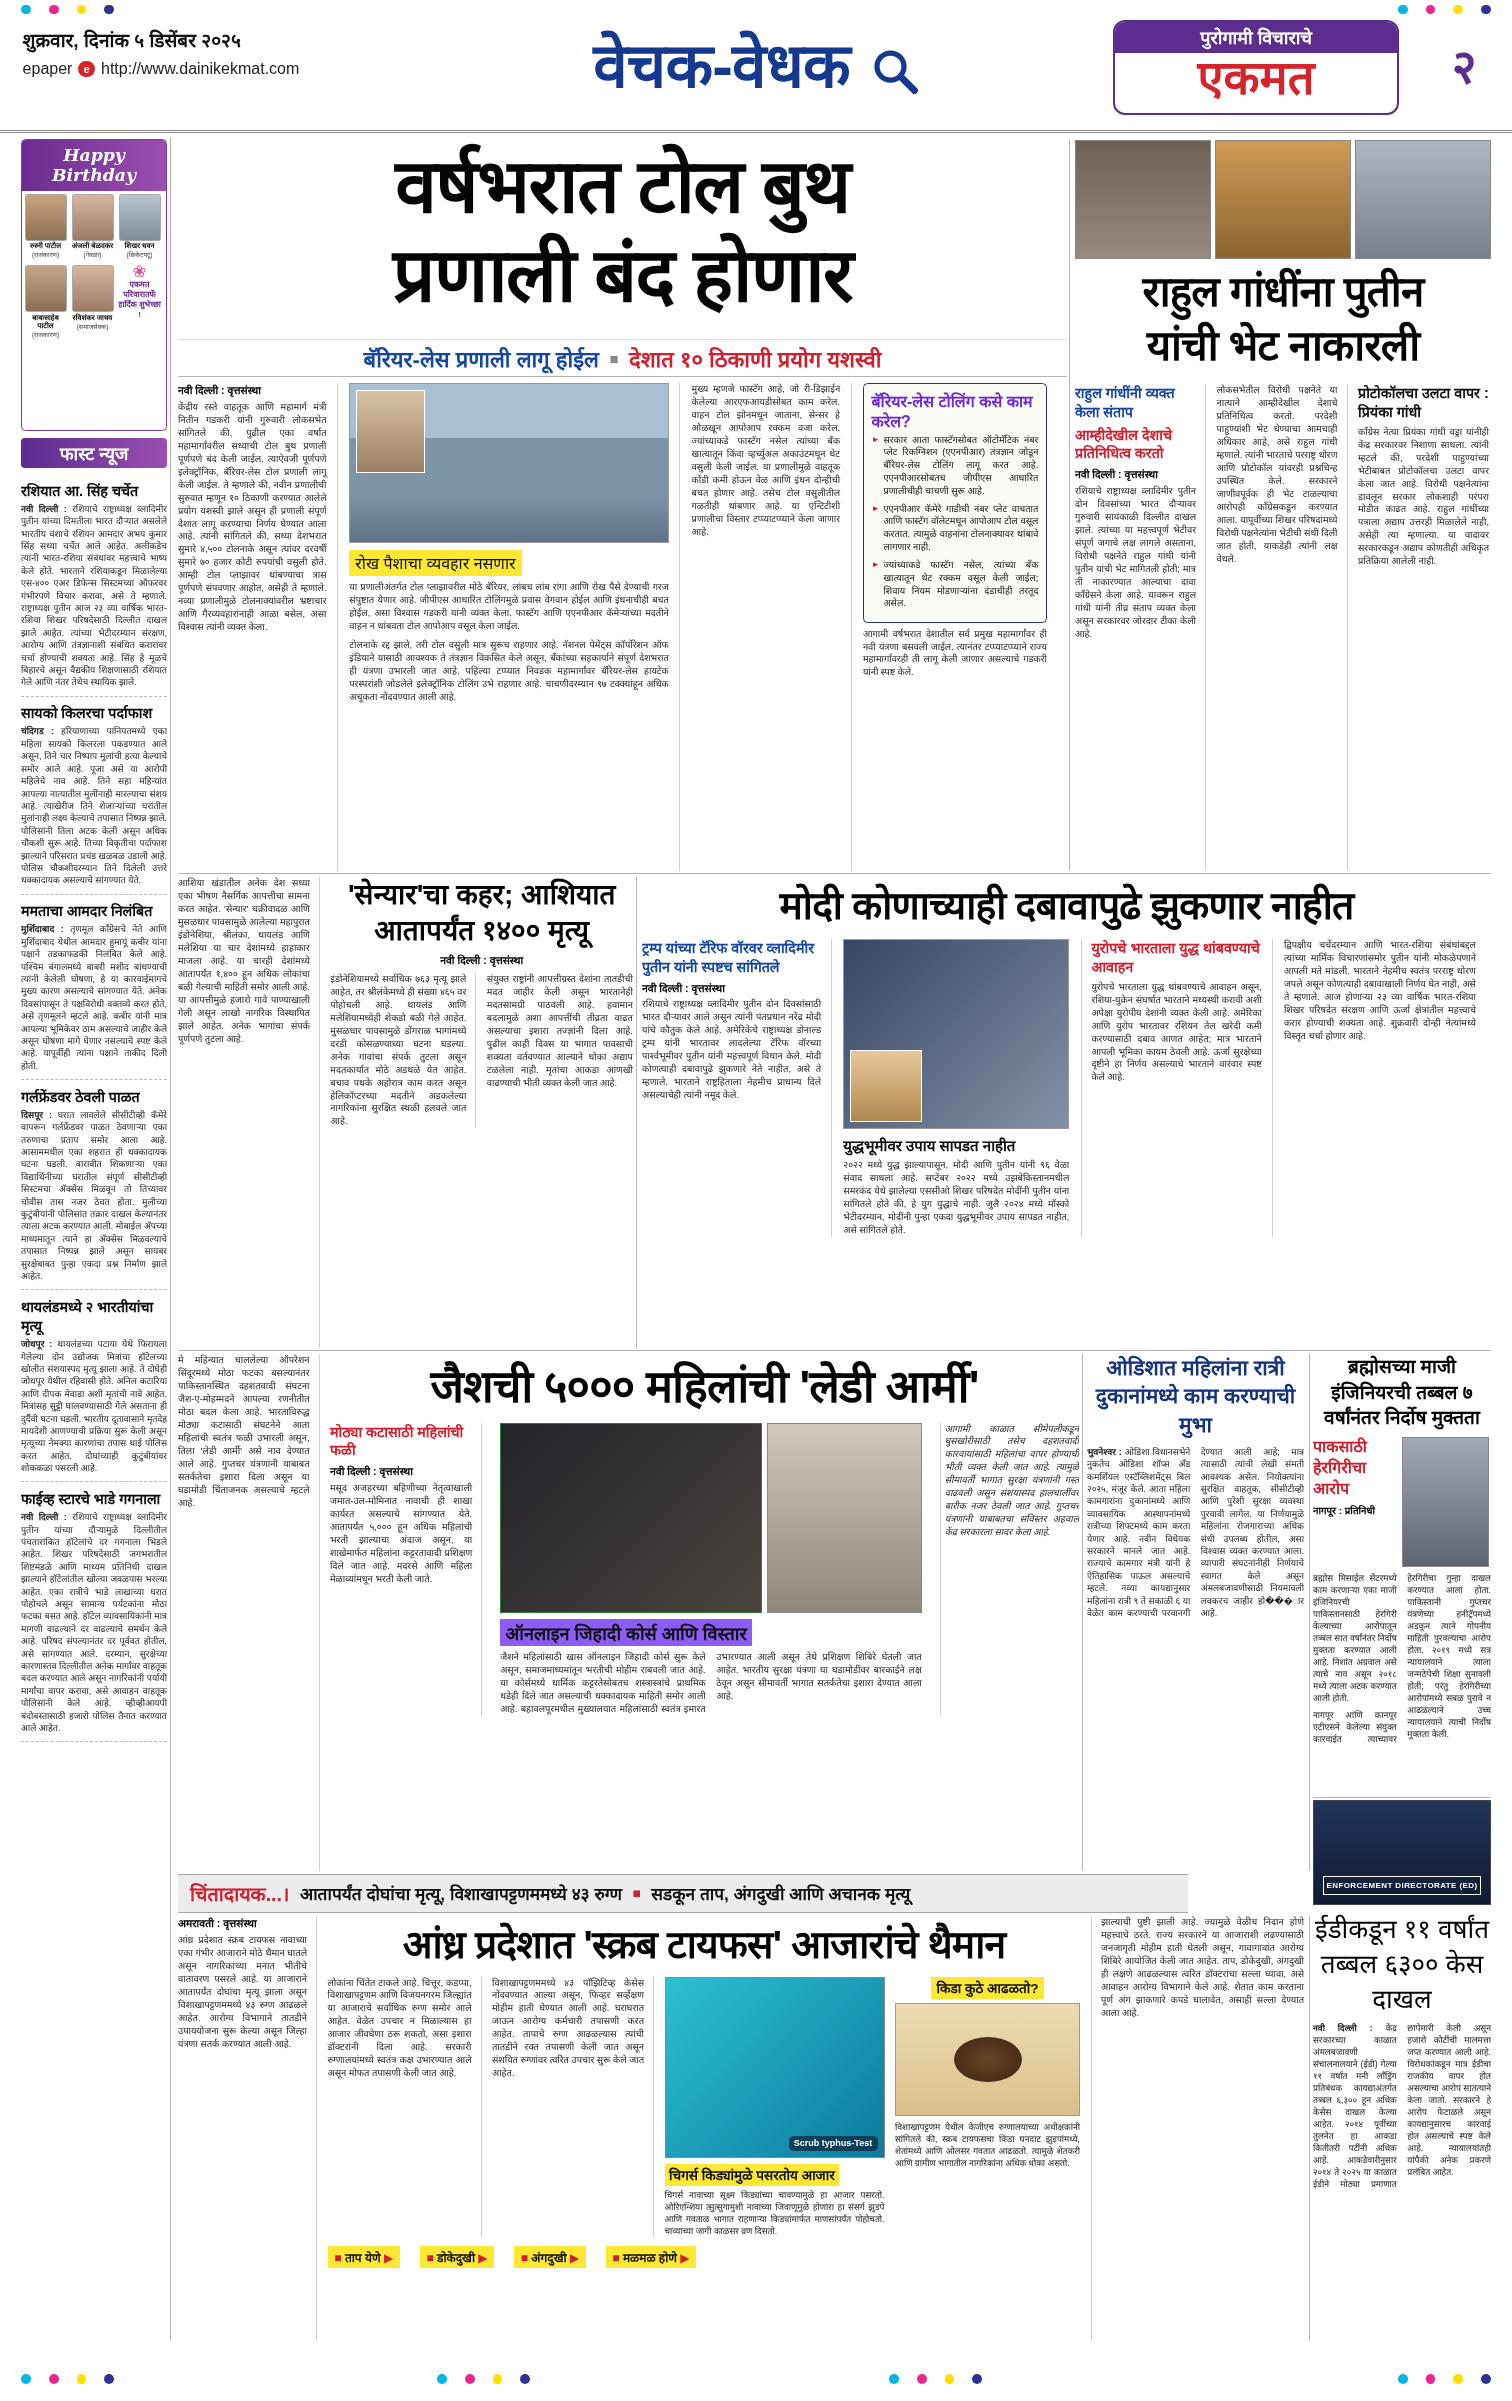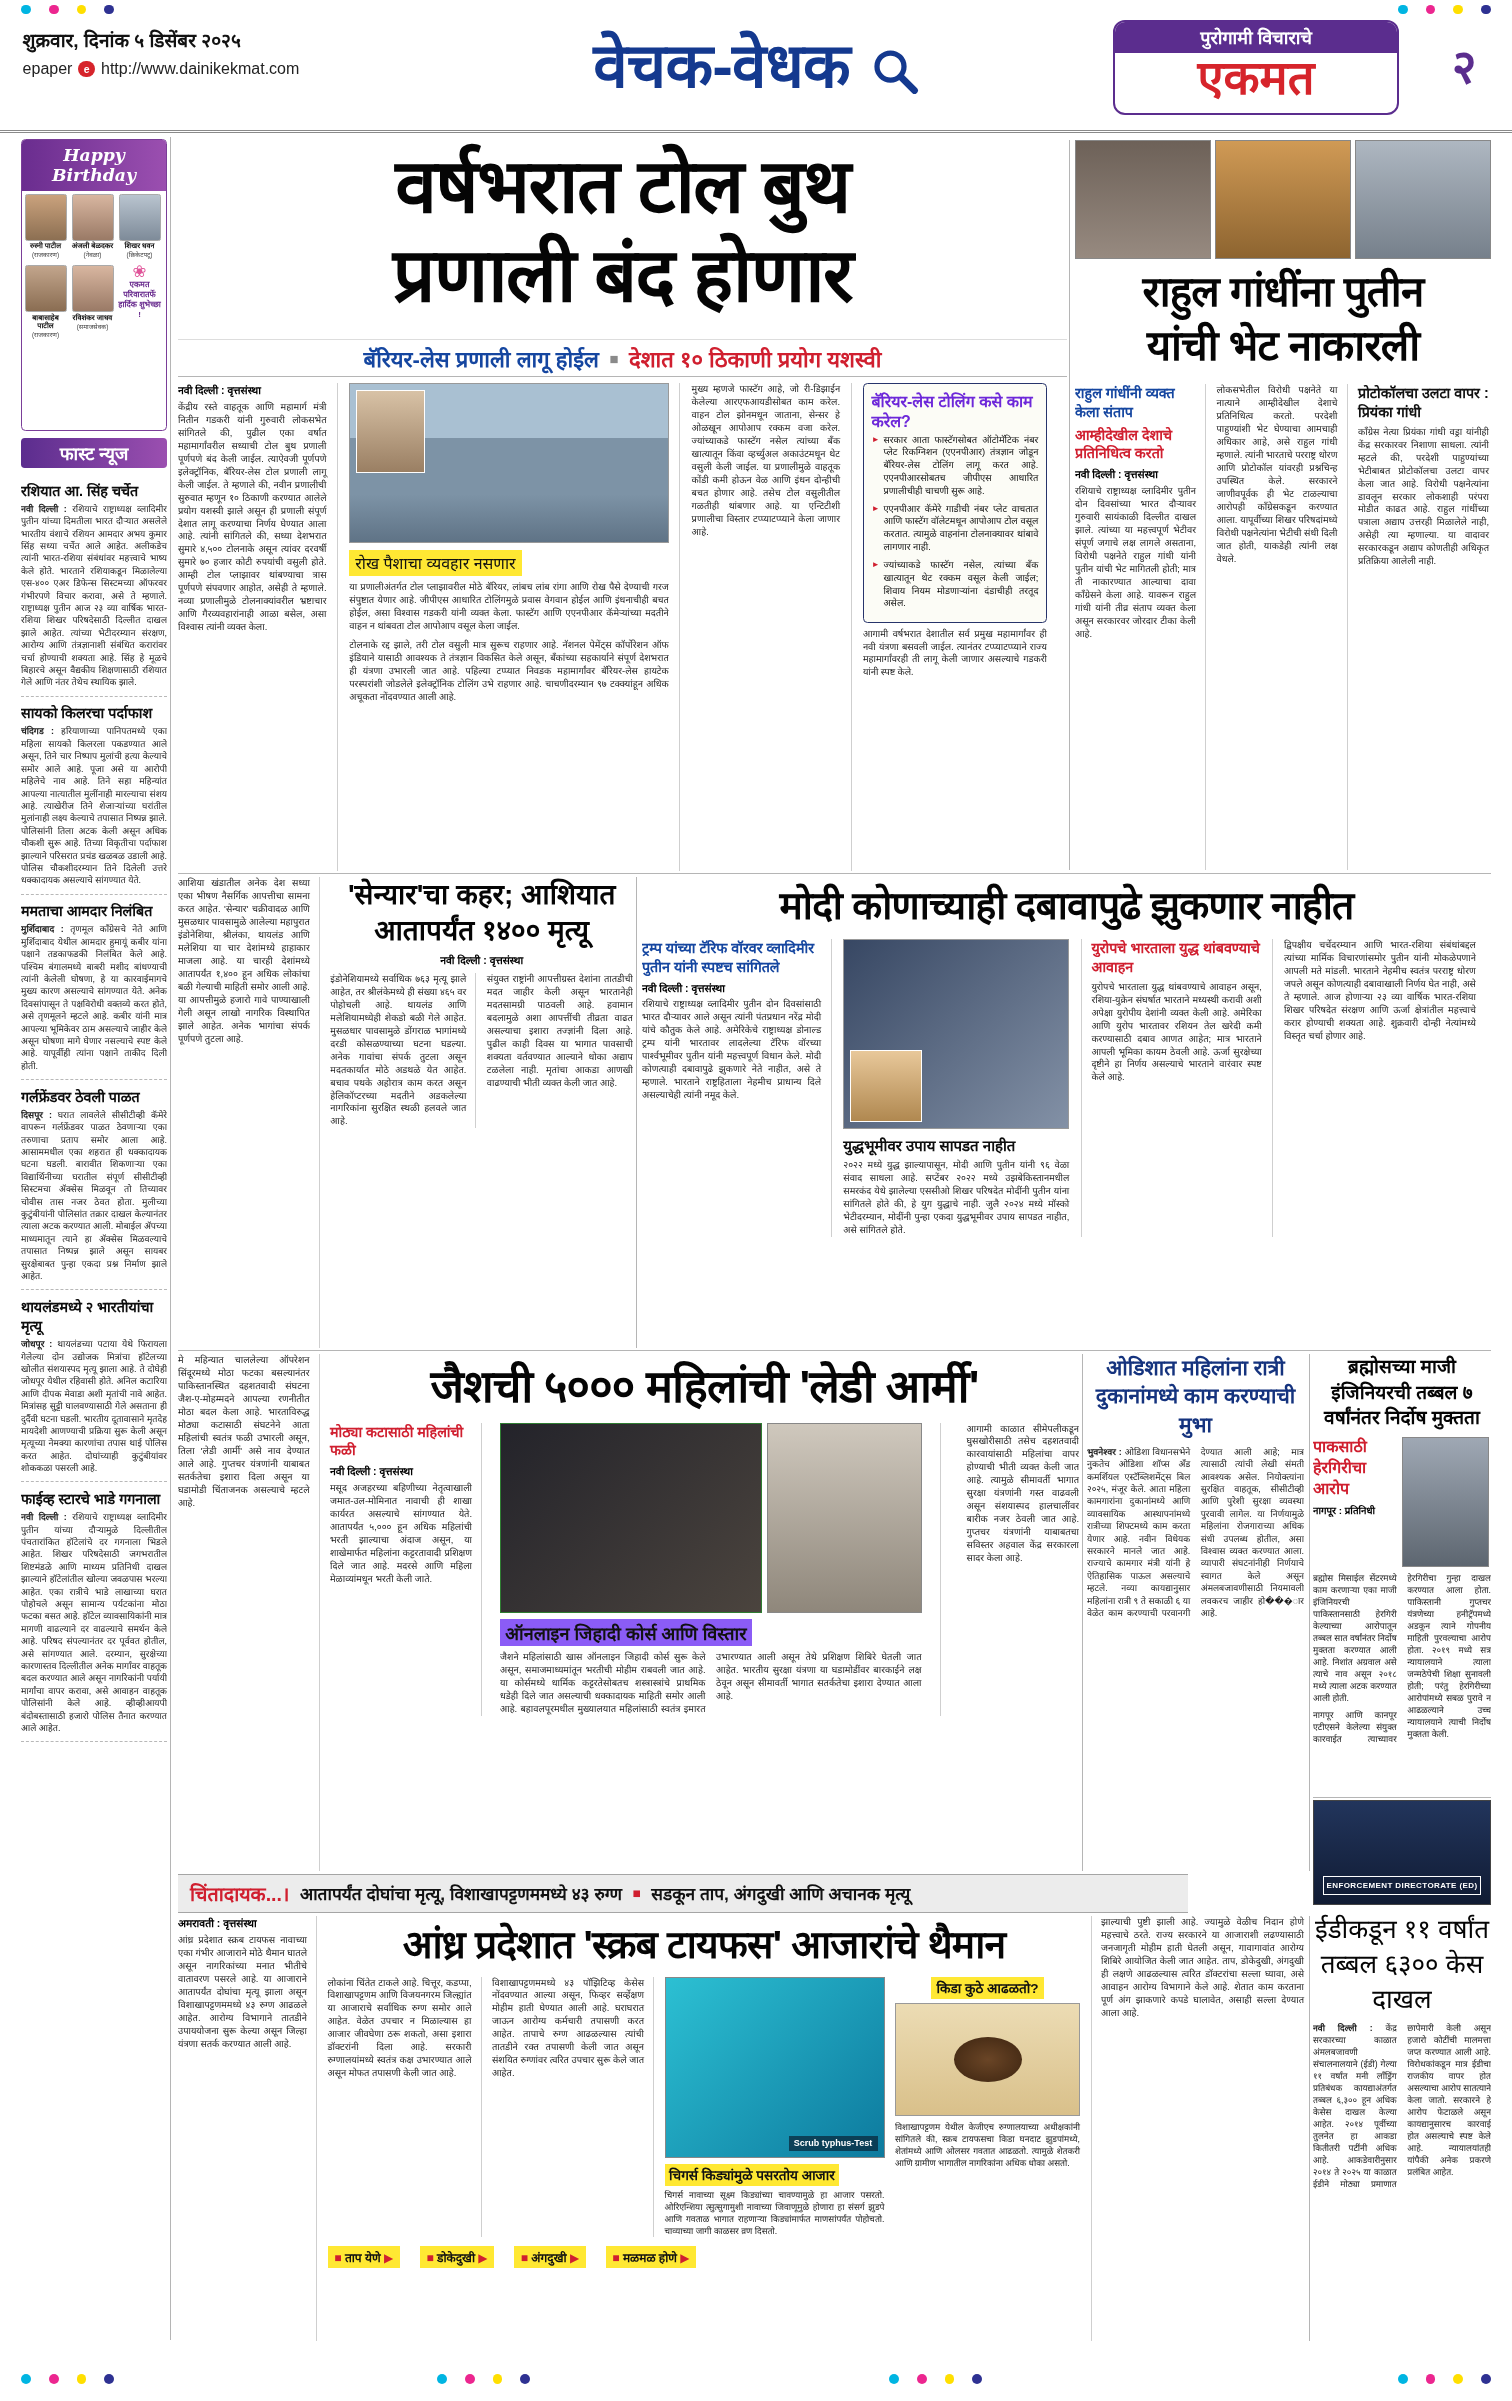--- a/index.html
+++ b/index.html
@@ -132,21 +132,21 @@
   .sc1{width:139px;}
   .smid{width:753px;}
   .sc5{width:213px;}
   #scrub-hl{font-size:39px;font-weight:800;text-align:center;color:#050505;margin-bottom:7.5px;letter-spacing:-0.8px;}
   #scrub .cols{display:flex;gap:10.5px;}
   .scA{width:154px;}
   .scB{width:162px;}
   .scImg{width:220px;}
   .scTick{width:185px;}
   #scrub-photo{width:100%;height:181px;background:linear-gradient(135deg,#2cc0d3,#0d7a9e);position:relative;border:0.8px solid #888;}
-  #scrub-photo .plabel{position:absolute;right:6px;bottom:6px;background:rgba(10,40,60,.75);color:#fff;font-size:9px;font-weight:bold;padding:2.3px 5.3px;border-radius:0;text-align:center;}
+  #scrub-photo .plabel{position:absolute;right:6px;bottom:6px;background:rgba(10,40,60,.75);color:#fff;font-size:9px;font-weight:bold;padding:2.3px 5.3px;border-radius:5px;text-align:center;}
   .chiggers-title{display:inline-block;background:#ffe833;font-weight:800;font-size:13.6px;padding:1.5px 4.5px;margin:6px 0 3.8px 0;}
   .tick-title{display:inline-block;background:#ffe833;font-weight:800;font-size:13.6px;padding:1.5px 5.3px;margin-bottom:4.5px;}
   #tick-photo{width:100%;height:113px;background:linear-gradient(#ecdcb4,#d9c08a);position:relative;border:0.8px solid #999;margin-bottom:4.5px;}
   #tick-body-shape{position:absolute;left:50%;top:50%;width:68px;height:45px;margin:-22.6px 0 0 -34px;border-radius:50%;background:radial-gradient(#6a4526,#3c2410);}
   #tags{display:flex;gap:19.6px;margin-top:9px;}
   .tagchip{background:#ffe833;font-weight:800;font-size:12px;padding:2.3px 6.8px;}
   .tagchip::before{content:"■ ";color:#d01f2f;}
   .tagchip::after{content:" ▶";color:#d01f2f;}
   a{color:#222;text-decoration:none;}
 </style>
@@ -372,21 +372,21 @@
           <p class="btxt">मसूद अजहरच्या बहिणीच्या नेतृत्वाखाली जमात-उल-मोमिनात नावाची ही शाखा कार्यरत असल्याचे सांगण्यात येते. आतापर्यंत ५,००० हून अधिक महिलांची भरती झाल्याचा अंदाज असून, या शाखेमार्फत महिलांना कट्टरतावादी प्रशिक्षण दिले जात आहे. मदरसे आणि महिला मेळाव्यांमधून भरती केली जाते.</p>
         </div>
         <div class="jmid">
           <div class="jphotos">
             <div class="photo" id="jaish-photo1"></div>
             <div class="photo" id="jaish-photo2"></div>
           </div>
           <div><span class="jonline-title">ऑनलाइन जिहादी कोर्स आणि विस्तार</span></div>
           <p class="btxt twocol">जैशने महिलांसाठी खास ऑनलाइन जिहादी कोर्स सुरू केले असून, समाजमाध्यमांतून भरतीची मोहीम राबवली जात आहे. या कोर्समध्ये धार्मिक कट्टरतेसोबतच शस्त्रास्त्रांचे प्राथमिक धडेही दिले जात असल्याची धक्कादायक माहिती समोर आली आहे. बहावलपूरमधील मुख्यालयात महिलांसाठी स्वतंत्र इमारत उभारण्यात आली असून तेथे प्रशिक्षण शिबिरे घेतली जात आहेत. भारतीय सुरक्षा यंत्रणा या घडामोडींवर बारकाईने लक्ष ठेवून असून सीमावर्ती भागात सतर्कतेचा इशारा देण्यात आला आहे.</p>
         </div>
-        <div class="jb" style="padding-left:26px;border-left:0.8px solid #cfcfcf;">
+        <div class="jb" style="padding-left:4px;border-left:0.8px solid #cfcfcf;font-style:italic;">
           <p class="btxt">आगामी काळात सीमेपलीकडून घुसखोरीसाठी तसेच दहशतवादी कारवायांसाठी महिलांचा वापर होण्याची भीती व्यक्त केली जात आहे. त्यामुळे सीमावर्ती भागात सुरक्षा यंत्रणांनी गस्त वाढवली असून संशयास्पद हालचालींवर बारीक नजर ठेवली जात आहे. गुप्तचर यंत्रणांनी याबाबतचा सविस्तर अहवाल केंद्र सरकारला सादर केला आहे.</p>
         </div>
       </div>
     </div>
   </div>
 
   <div id="odisha">
     <div id="odisha-hl">ओडिशात महिलांना रात्री दुकानांमध्ये काम करण्याची मुभा</div>
     <div class="btxt twocol" style="font-size:9px;">
       <b>भुवनेश्वर :</b> <span>ओडिशा विधानसभेने नुकतेच ओडिशा शॉप्स अँड कमर्शियल एस्टॅब्लिशमेंट्स बिल २०२५, मंजूर केले. आता महिला कामगारांना दुकानांमध्ये आणि व्यावसायिक आस्थापनांमध्ये रात्रीच्या शिफ्टमध्ये काम करता येणार आहे. नवीन विधेयक सरकारने मानले जात आहे. राज्याचे कामगार मंत्री यांनी हे ऐतिहासिक पाऊल असल्याचे म्हटले. नव्या कायद्यानुसार महिलांना रात्री ९ ते सकाळी ६ या वेळेत काम करण्याची परवानगी देण्यात आली आहे; मात्र त्यासाठी त्यांची लेखी संमती आवश्यक असेल. नियोक्त्यांना सुरक्षित वाहतूक, सीसीटीव्ही आणि पुरेशी सुरक्षा व्यवस्था पुरवावी लागेल. या निर्णयामुळे महिलांना रोजगाराच्या अधिक संधी उपलब्ध होतील, असा विश्वास व्यक्त करण्यात आला. व्यापारी संघटनांनीही निर्णयाचे स्वागत केले असून अंमलबजावणीसाठी नियमावली लवकरच जाहीर हो���ार आहे.</span>

